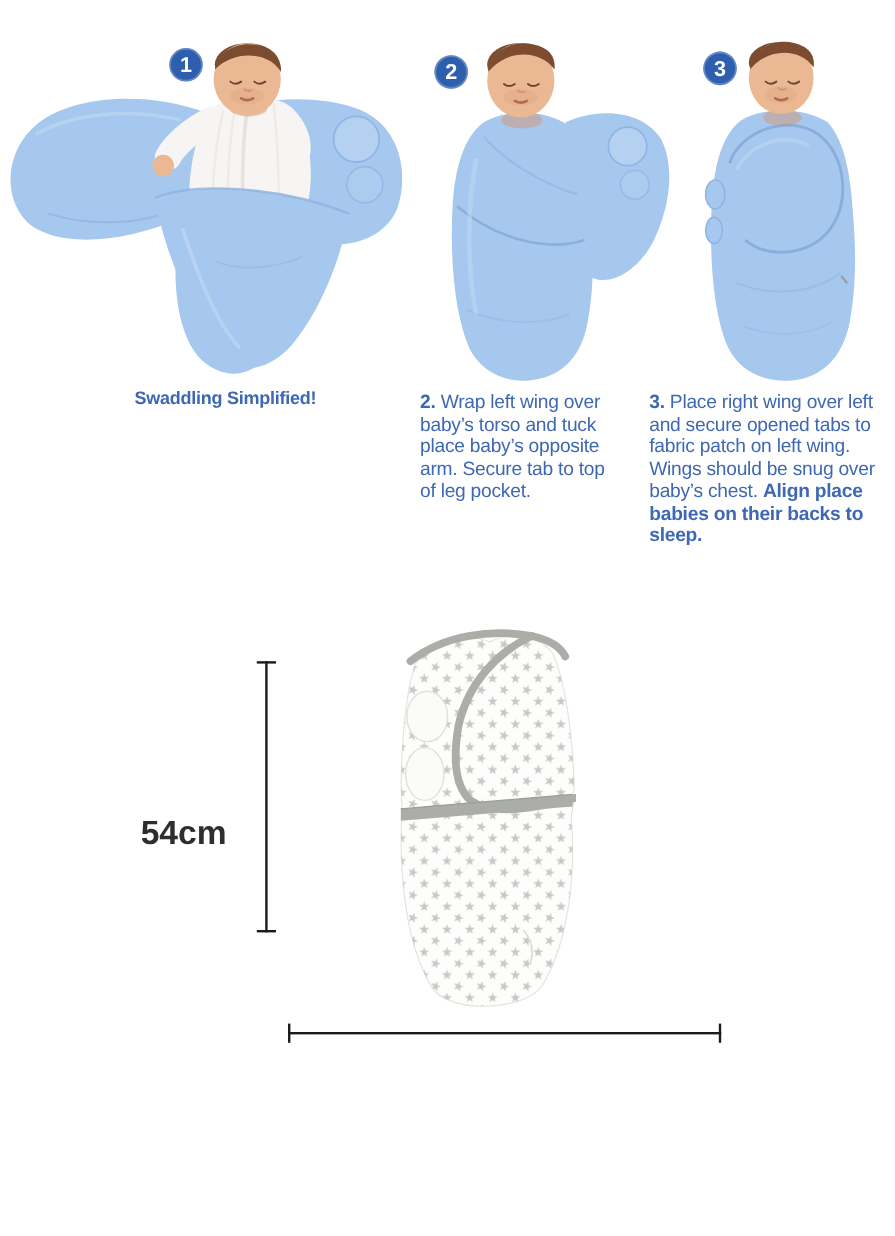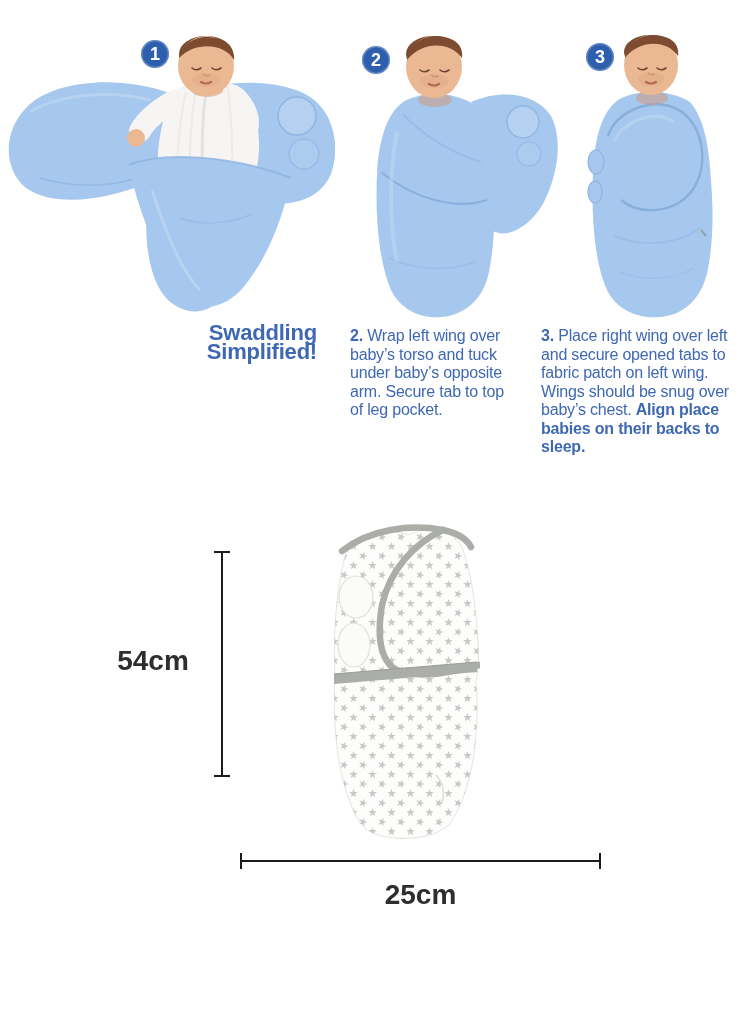--- a/index.html
+++ b/index.html
@@ -20,21 +20,21 @@
     position:absolute;width:28px;height:28px;border-radius:50%;
     background:var(--badge-blue);color:#fff;font-weight:bold;font-size:18px;
     display:flex;align-items:center;justify-content:center;line-height:1;
     box-shadow:inset 0 0 0 1.5px rgba(255,255,255,.25);
   }
   .step-text{
     position:absolute;color:var(--text-blue);font-size:16px;line-height:18.5px;
     letter-spacing:-0.2px;
   }
   .step-text p{margin:0;}
-  .step-text .heading{font-weight:bold;font-size:22px;text-align:right;}
+  .step-text .heading{font-weight:bold;font-size:15px;}
   .step-text strong{font-weight:bold;}
   .dim-label{
     position:absolute;color:var(--label-dark);font-size:28px;font-weight:bold;
     text-align:center;
   }
   .v-line{position:absolute;left:221px;top:551px;width:2px;height:226px;background:var(--line-black);}
   .v-line::before,.v-line::after{content:"";position:absolute;left:-7px;width:16px;height:2px;background:var(--line-black);}
   .v-line::before{top:0;}
   .v-line::after{bottom:0;}
   .h-line{position:absolute;left:240px;top:860px;width:361px;height:2px;background:var(--line-black);}
@@ -114,21 +114,21 @@
     <path d="M 62 38 C 64 18 88 8 108 18 C 116 22 118 30 117 36 C 106 20 78 18 62 38 Z" fill="var(--hair)"></path>
     <ellipse cx="89" cy="59" rx="14" ry="7" fill="var(--skin-shadow)" opacity=".2"></ellipse>
     <path d="M 75 48 q 4 3.5 9 0" stroke="#6d4434" stroke-width="1.6" fill="none" stroke-linecap="round"></path>
     <path d="M 95 48 q 4 3.5 9 0" stroke="#6d4434" stroke-width="1.6" fill="none" stroke-linecap="round"></path>
     <path d="M 86 53 q 3 3 7 1" stroke="var(--skin-shadow)" stroke-width="1.5" fill="none"></path>
     <path d="M 84 62 q 5 3 10 0" stroke="#b26a55" stroke-width="2.2" fill="none" stroke-linecap="round"></path>
   </svg>
   <div class="badge" style="left:362px;top:46px">2</div>
   <div class="step-text" style="left:350px;top:327px;width:165px">
     <p><strong>2.</strong>
-       <span>Wrap left wing over baby’s torso and tuck under baby’s opposite arm. Secure tab to top of leg pocket.</span></p>
+       <span>Wrap left wing over baby’s torso and tuck place baby’s opposite arm. Secure tab to top of leg pocket.</span></p>
   </div>
 
   <svg class="illus" style="left:562px;top:22px;width:184px;height:300px" viewBox="0 0 184 300" aria-hidden="true">
     <path d="M 56 78 C 40 90 33 114 31 150 C 29 196 33 242 45 268 C 55 289 78 297 98 295
              C 122 293 140 277 146 247 C 152 215 151 183 149 158 C 147 124 142 96 128 80
              C 106 66 72 68 56 78 Z" fill="var(--wrap-blue)"></path>
     <path d="M 46 114 C 54 88 94 72 120 90 C 143 108 147 146 129 170 C 112 191 78 194 59 178" stroke="#85abd9" stroke-width="2.4" fill="none" opacity=".9"></path>
     <path d="M 52 120 C 60 100 92 86 112 100" stroke="var(--wrap-blue-light)" stroke-width="3" fill="none" opacity=".5"></path>
     <ellipse cx="34" cy="140" rx="8" ry="12" fill="var(--wrap-blue)" stroke="#8fb3e0" stroke-width="1.2"></ellipse>
     <ellipse cx="33" cy="170" rx="7" ry="11" fill="var(--wrap-blue)" stroke="#8fb3e0" stroke-width="1.2"></ellipse>
@@ -171,18 +171,17 @@
     <ellipse cx="26" cy="74" rx="17" ry="21" fill="#fbfbfa" stroke="#e0e0dc" stroke-width="1.2"></ellipse>
     <ellipse cx="24" cy="122" rx="16" ry="22" fill="#fbfbfa" stroke="#e0e0dc" stroke-width="1.2"></ellipse>
     <path d="M 12 28 C 40 6 80 1 113 7 C 127 10 137 16 141 24" stroke="var(--trim-gray)" stroke-width="6.5" fill="none" stroke-linecap="round"></path>
     <path d="M 113 7 C 85 20 60 46 52 82 C 47 112 50 133 62 144 C 78 156 112 152 149 142" stroke="var(--trim-gray)" stroke-width="6.5" fill="none" stroke-linecap="round"></path>
     <path d="M 4 151 L 147 139 L 147 149 L 4 161 Z" fill="var(--trim-gray)"></path>
     <path d="M 4 151 L 147 139" stroke="#9a9d97" stroke-width="1" fill="none"></path>
     <path d="M 106 252 C 113 260 115 270 112 280" stroke="#ddddd9" stroke-width="1.5" fill="none"></path>
   </svg>
 
   <div class="v-line"></div>
-  <div class="dim-label" style="left:98px;top:645px;width:110px">54cm</div>
+  <div class="dim-label" style="left:98px;top:678px;width:110px">54cm</div>
 
   <div class="h-line"></div>
-  <div class="dim-label" style="left:240px;top:879px;width:361px">25cm</div>
 
 </div>
 
 </body></html>

